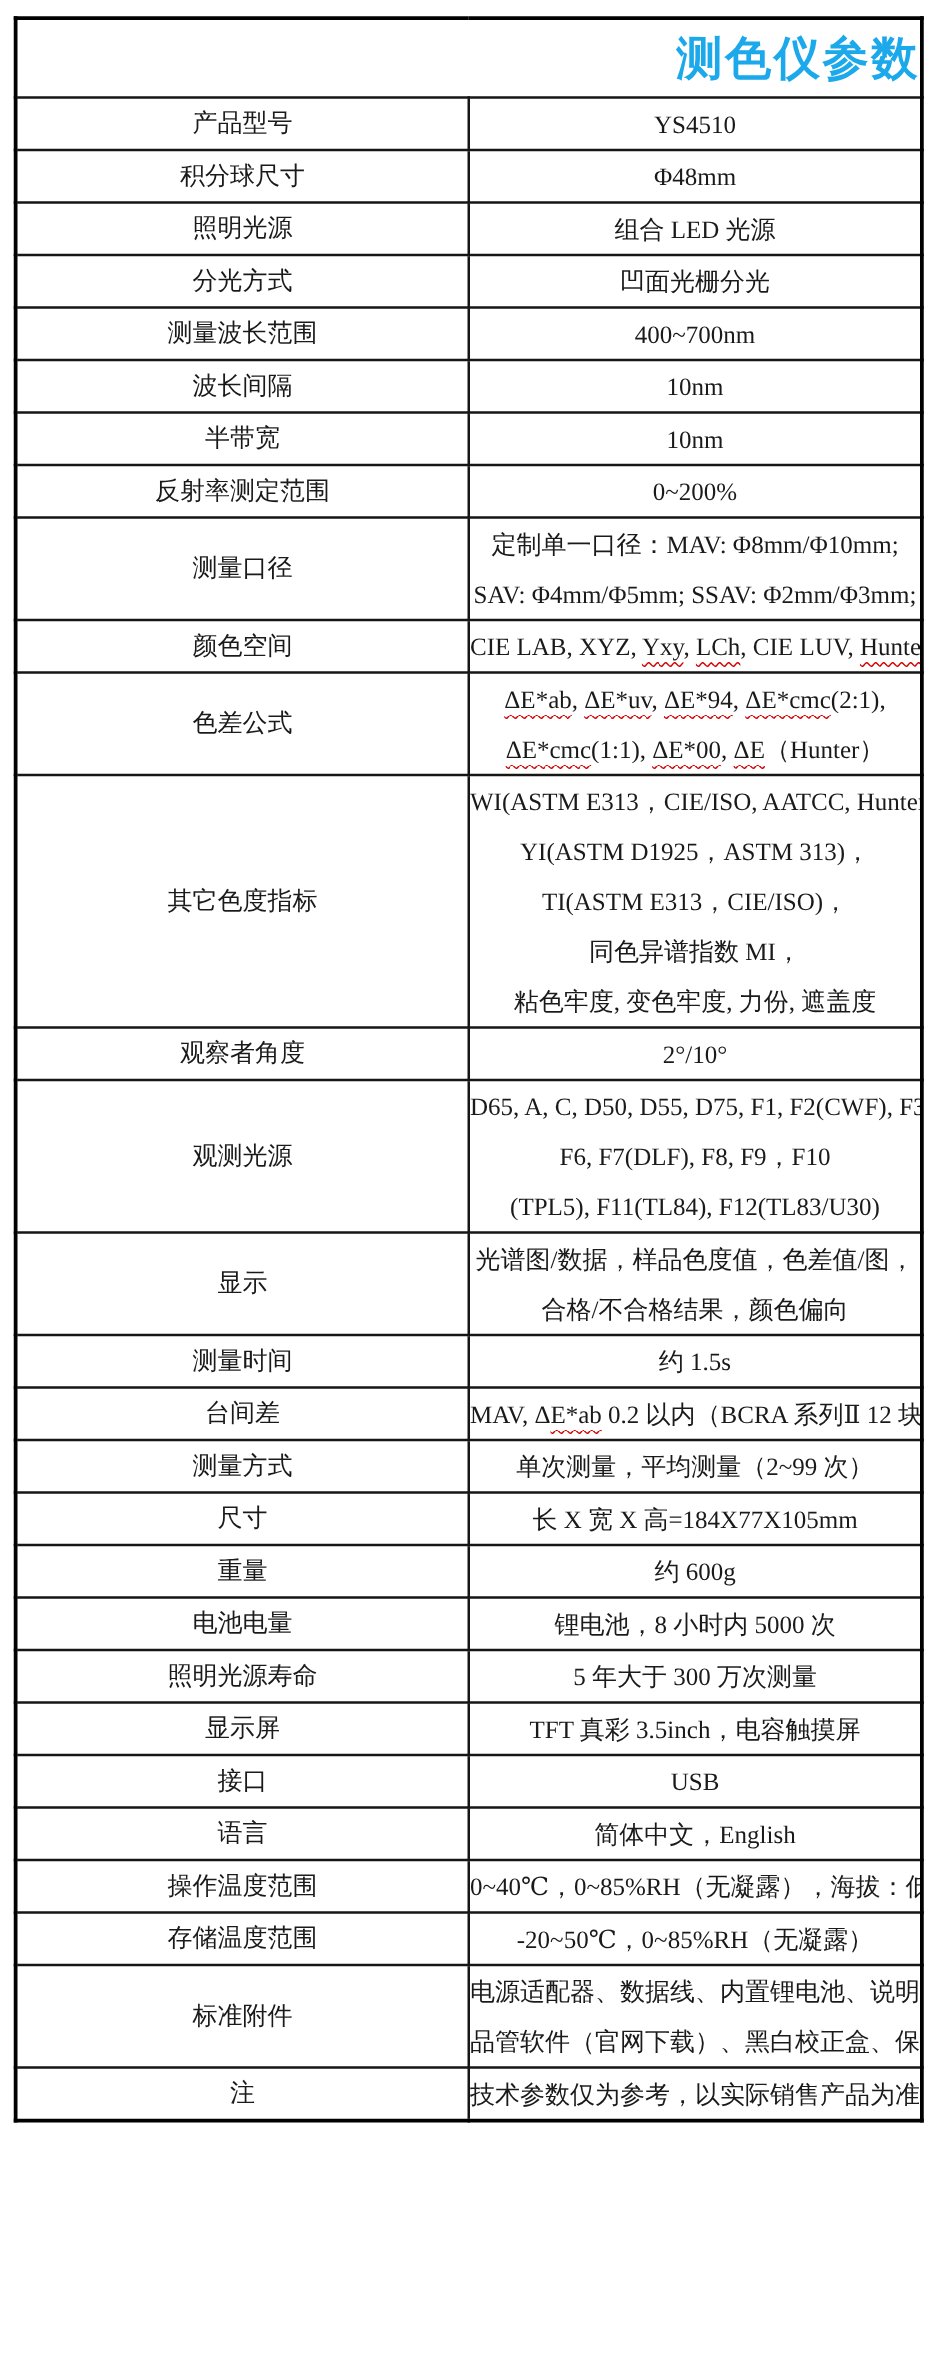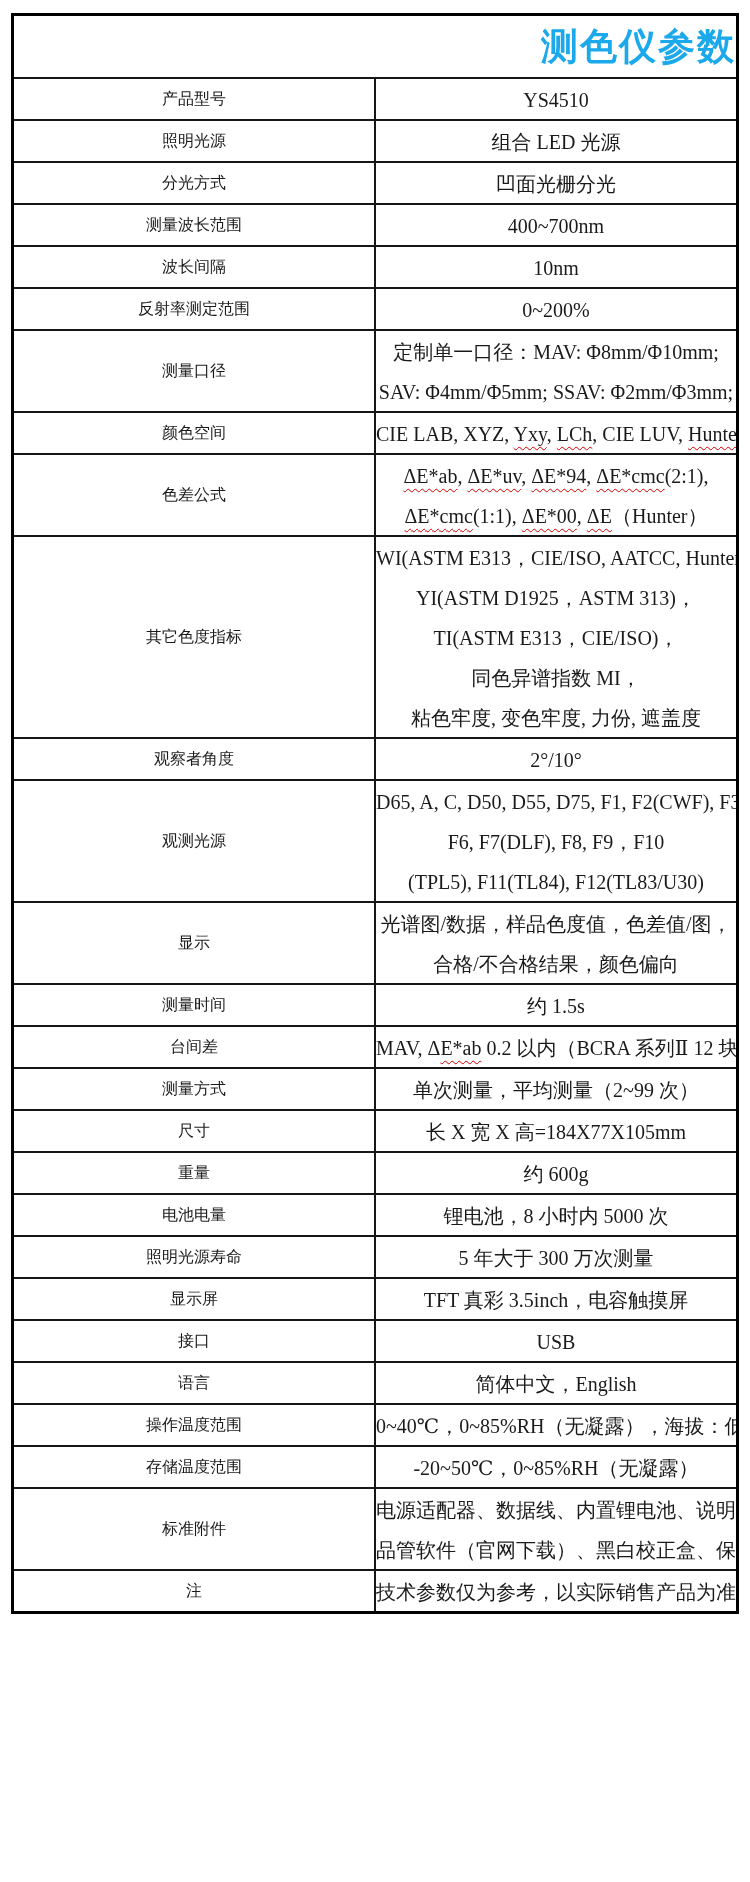--- a/index.html
+++ b/index.html
@@ -37,21 +37,21 @@
     height: 61px;
     text-align: right;
     font-family: "Liberation Sans", "DejaVu Sans", sans-serif;
     font-weight: bold;
     font-size: 37px;
     letter-spacing: 2px;
   }
   td.label-cell {
     width: 152px;
     text-align: center;
-    font-size: 16px;
+    font-size: 20px;
     line-height: 1.25;
     padding: 2px 1px;
   }
   td.value-cell {
     text-align: center;
     font-size: 20px;
     padding: 0 2px;
     overflow: hidden;
   }
   .line {
@@ -78,39 +78,51 @@
         <td class="title-cell" colspan="2" style="color: rgb(28, 169, 236);">测色仪参数</td>
       </tr>
 
     <tr>
           <td class="label-cell">产品型号</td>
           <td class="value-cell">
             <div class="line">YS4510</div>
           </td>
         </tr>
         <tr>
+          <td class="label-cell">积分球尺寸</td>
+          <td class="value-cell">
+            <div class="line">Φ48mm</div>
+          </td>
+        </tr>
+        <tr>
           <td class="label-cell">照明光源</td>
           <td class="value-cell">
             <div class="line">组合 LED 光源</div>
           </td>
         </tr>
         <tr>
           <td class="label-cell">分光方式</td>
           <td class="value-cell">
             <div class="line">凹面光栅分光</div>
           </td>
         </tr>
         <tr>
           <td class="label-cell">测量波长范围</td>
           <td class="value-cell">
             <div class="line">400~700nm</div>
           </td>
         </tr>
         <tr>
           <td class="label-cell">波长间隔</td>
+          <td class="value-cell">
+            <div class="line">10nm</div>
+          </td>
+        </tr>
+        <tr>
+          <td class="label-cell">半带宽</td>
           <td class="value-cell">
             <div class="line">10nm</div>
           </td>
         </tr>
         <tr>
           <td class="label-cell">反射率测定范围</td>
           <td class="value-cell">
             <div class="line">0~200%</div>
           </td>
         </tr>

